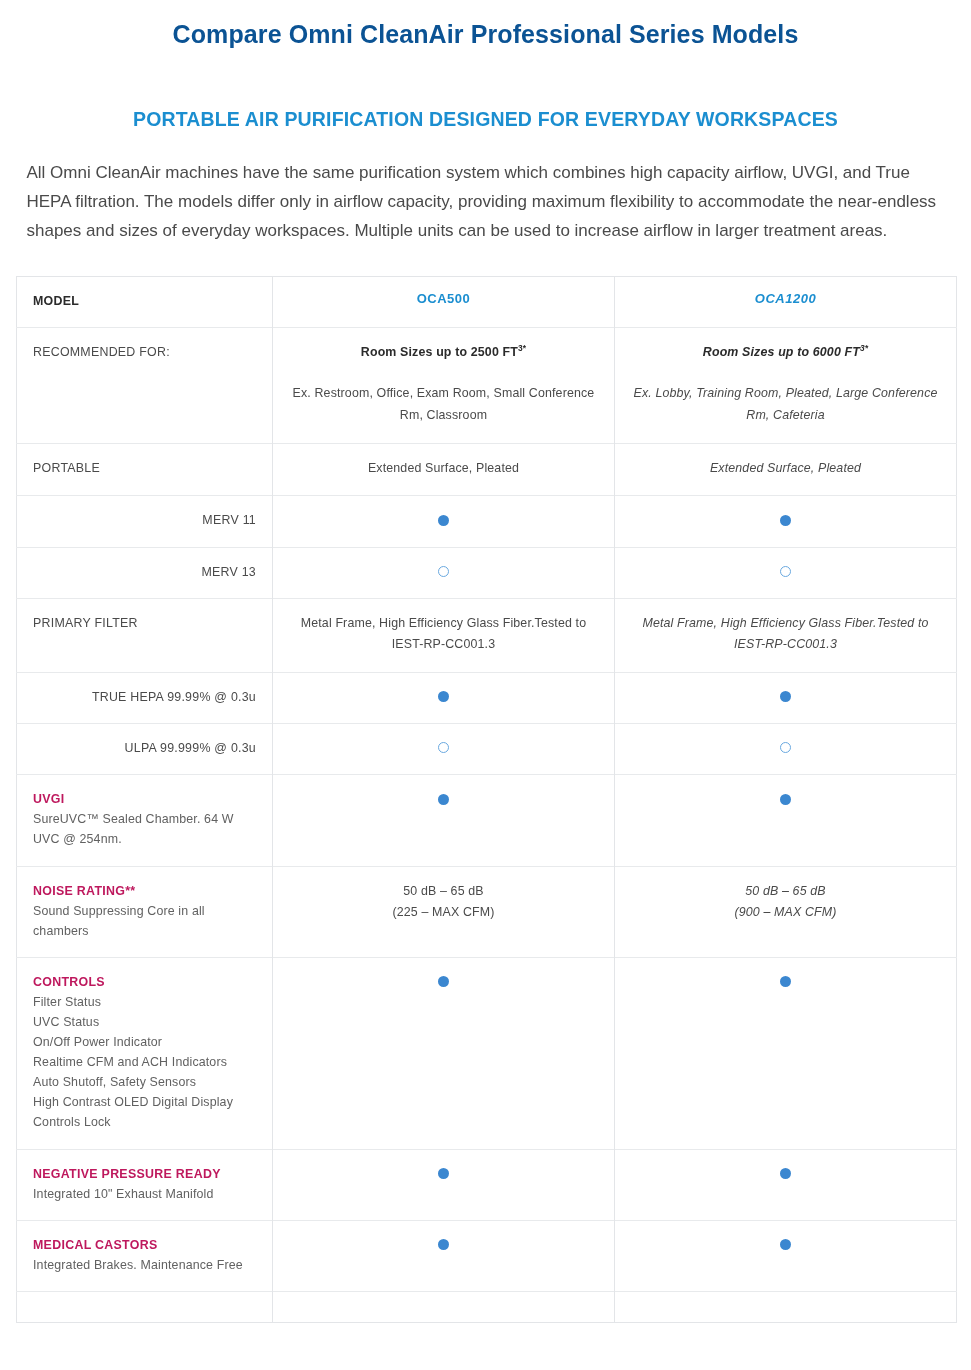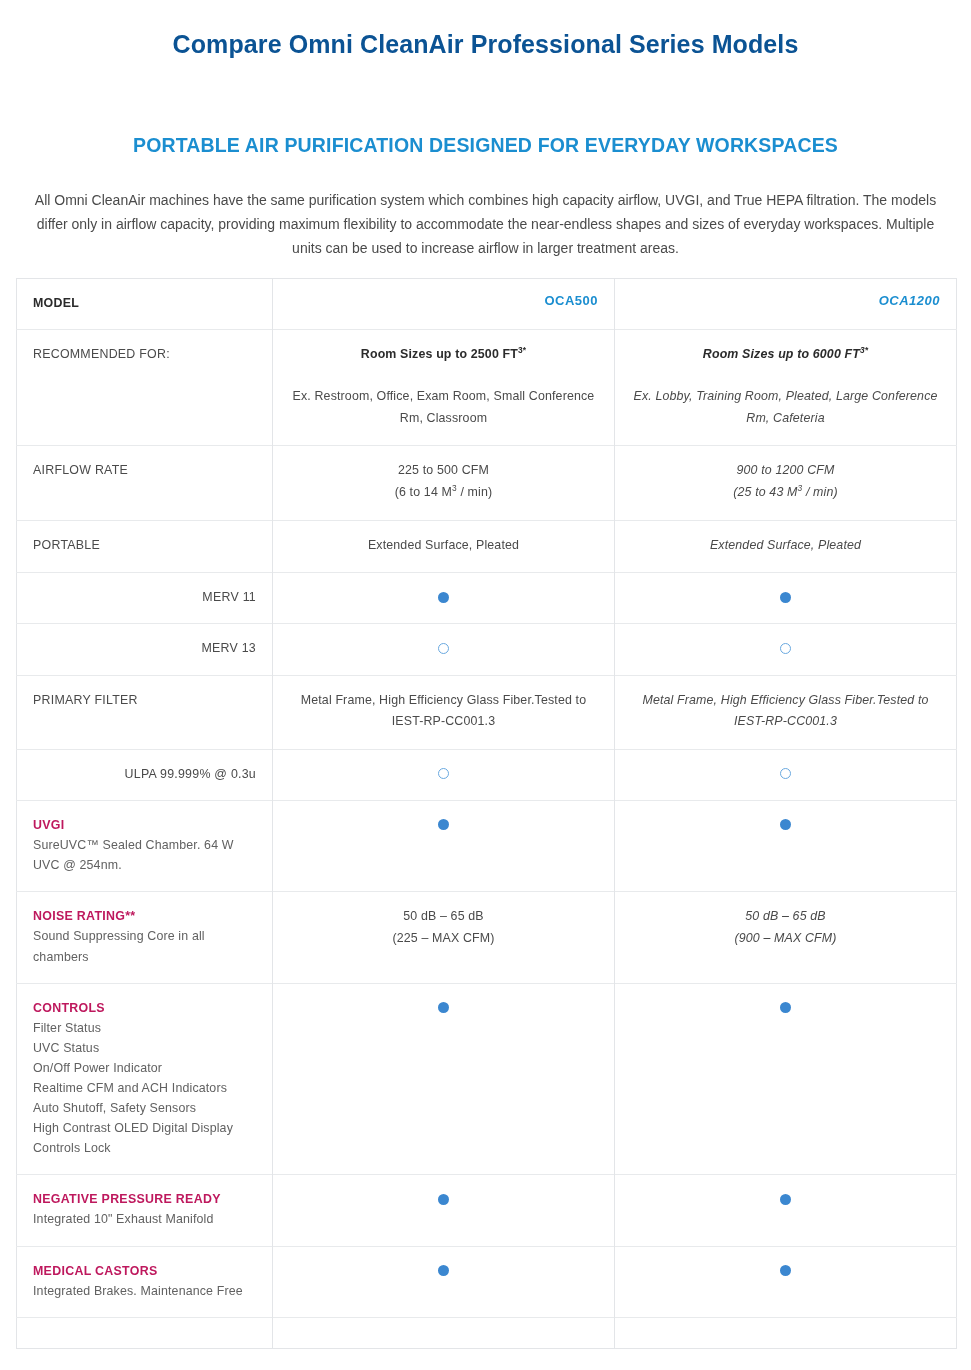--- a/index.html
+++ b/index.html
@@ -15,40 +15,40 @@
   }
   .page { width: 971px; min-height: 1370px; position: relative; }
 
   
   .main-title {
     text-align: center;
     color: #0b5394;
     font-size: 25px;
     font-weight: bold;
     letter-spacing: .1px;
-    margin: 10px;
+    margin: 0;
     padding: 18px 20px 0 20px;
     line-height: 1.3;
   }
   .sub-title {
     text-align: center;
     color: #1b8ed0;
     font-size: 19.5px;
     font-weight: bold;
     letter-spacing: .15px;
-    margin: 16px;
+    margin: 0;
     padding: 56px 24px 0 24px;
     line-height: 1.3;
   }
   .intro {
-    margin: 0 auto;
+    margin: 12px auto;
     padding: 14px 14px 0 14px;
     max-width: 946px;
-    text-align: center;
-    font-size: 14px;
+    text-align: left;
+    font-size: 17px;
     line-height: 1.72;
     color: #4a4a4a;
   }
 
   
   .table-wrap { padding: 18px 15px 22px 16px; }
   table.compare {
     width: 940px;
     border-collapse: collapse;
     table-layout: fixed;
@@ -92,21 +92,21 @@
     font-size: 12.4px;
     color: #4a4a4a;
     line-height: 1.75;
     letter-spacing: .15px;
   }
   .cell-val .strong { font-weight: bold; color: #2b2b2b; }
   .cell-val .gap { display: block; height: 20px; }
   .cell-val sup { font-size: 8.4px; vertical-align: super; line-height: 0; }
 
   .model-name {
-    text-align: right;
+    text-align: center;
     font-weight: bold;
     font-size: 13px;
     color: #1b8ed0;
     letter-spacing: .5px;
   }
   td.model-head { padding-top: 15px; padding-bottom: 15px; }
   td.label-head { padding-top: 15px; padding-bottom: 15px; margin-left: 18px; }
 
   
   .dotcell { text-align: center; padding-top: 16px; }
@@ -167,37 +167,20 @@
             <td>
               <div class="cell-val">
                 <div class="strong">Room Sizes up to 6000 FT<sup>3*</sup></div>
                 <span class="gap"></span>
                 <div>Ex. Lobby, Training Room, Pleated, Large Conference Rm, Cafeteria</div>
               </div>
             </td>
           </tr>
           <tr>
             <td>
-              <div class="cell-label">AIRFLOW RATE</div>
-            </td>
-            <td>
-              <div class="cell-val">
-                <div>225 to 500 CFM</div>
-                <div>(6 to 14 M<sup>3</sup> / min)</div>
-              </div>
-            </td>
-            <td>
-              <div class="cell-val">
-                <div>900 to 1200 CFM</div>
-                <div>(25 to 43 M<sup>3</sup> / min)</div>
-              </div>
-            </td>
-          </tr>
-          <tr>
-            <td>
               <div class="cell-label">PORTABLE</div>
             </td>
             <td>
               <div class="cell-val">
                 <div>Extended Surface, Pleated</div>
               </div>
             </td>
             <td>
               <div class="cell-val">
                 <div>Extended Surface, Pleated</div>
@@ -225,20 +208,27 @@
             <td>
               <div class="cell-val">
                 <div>Metal Frame, High Efficiency Glass Fiber.Tested to IEST-RP-CC001.3</div>
               </div>
             </td>
             <td>
               <div class="cell-val">
                 <div>Metal Frame, High Efficiency Glass Fiber.Tested to IEST-RP-CC001.3</div>
               </div>
             </td>
+          </tr>
+          <tr>
+            <td>
+              <div class="cell-label right">TRUE HEPA 99.99% @ 0.3u</div>
+            </td>
+            <td class="dotcell"><span class="dot"></span></td>
+            <td class="dotcell"><span class="dot"></span></td>
           </tr>
           <tr>
             <td>
               <div class="cell-label right">ULPA 99.999% @ 0.3u</div>
             </td>
             <td class="dotcell"><span class="dot hollow"></span></td>
             <td class="dotcell"><span class="dot hollow"></span></td>
           </tr>
           <tr>
             <td>

